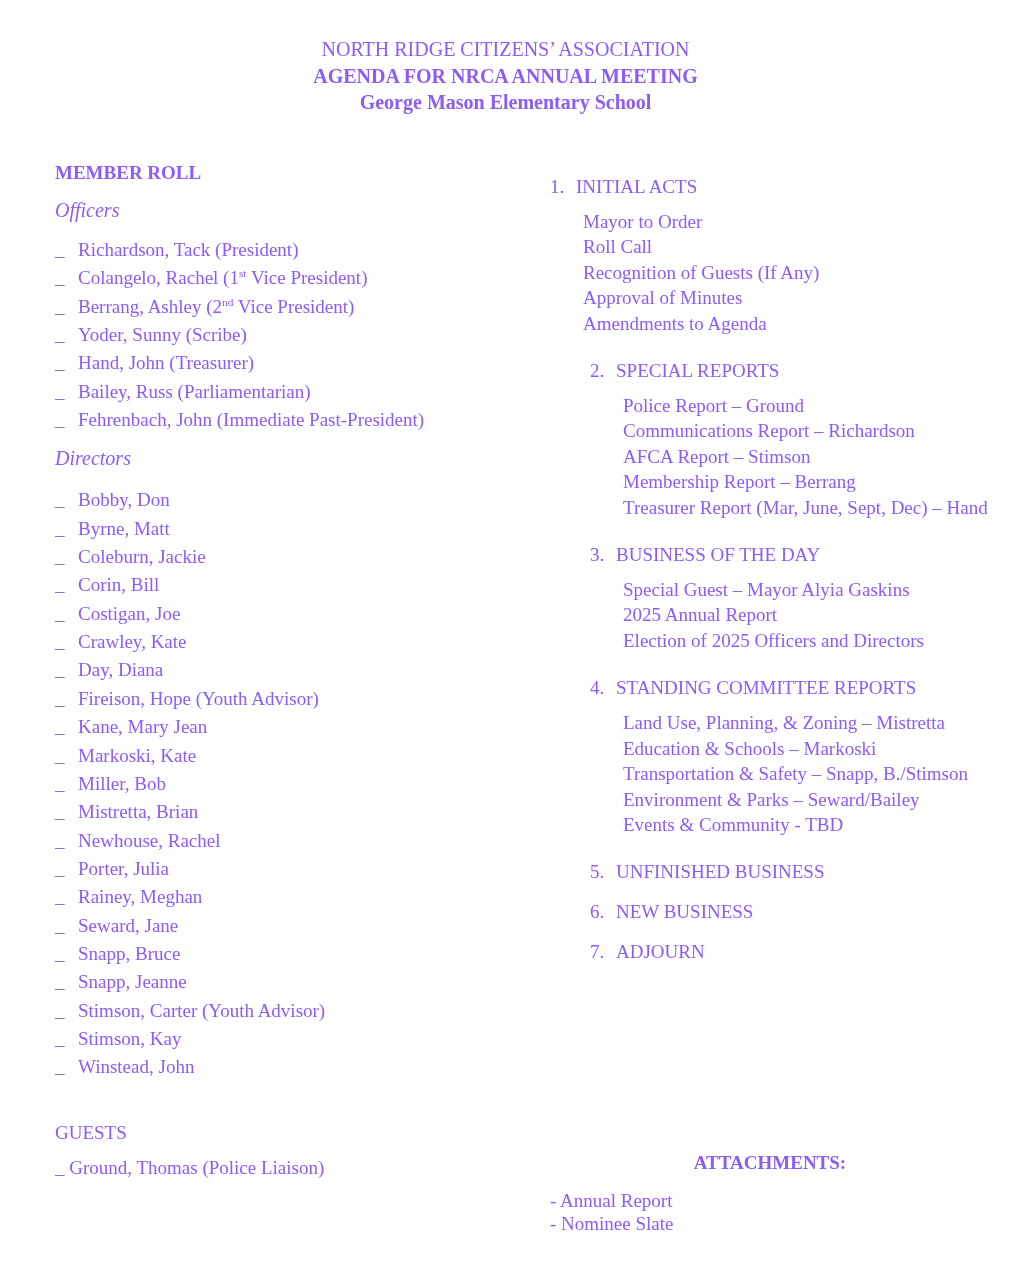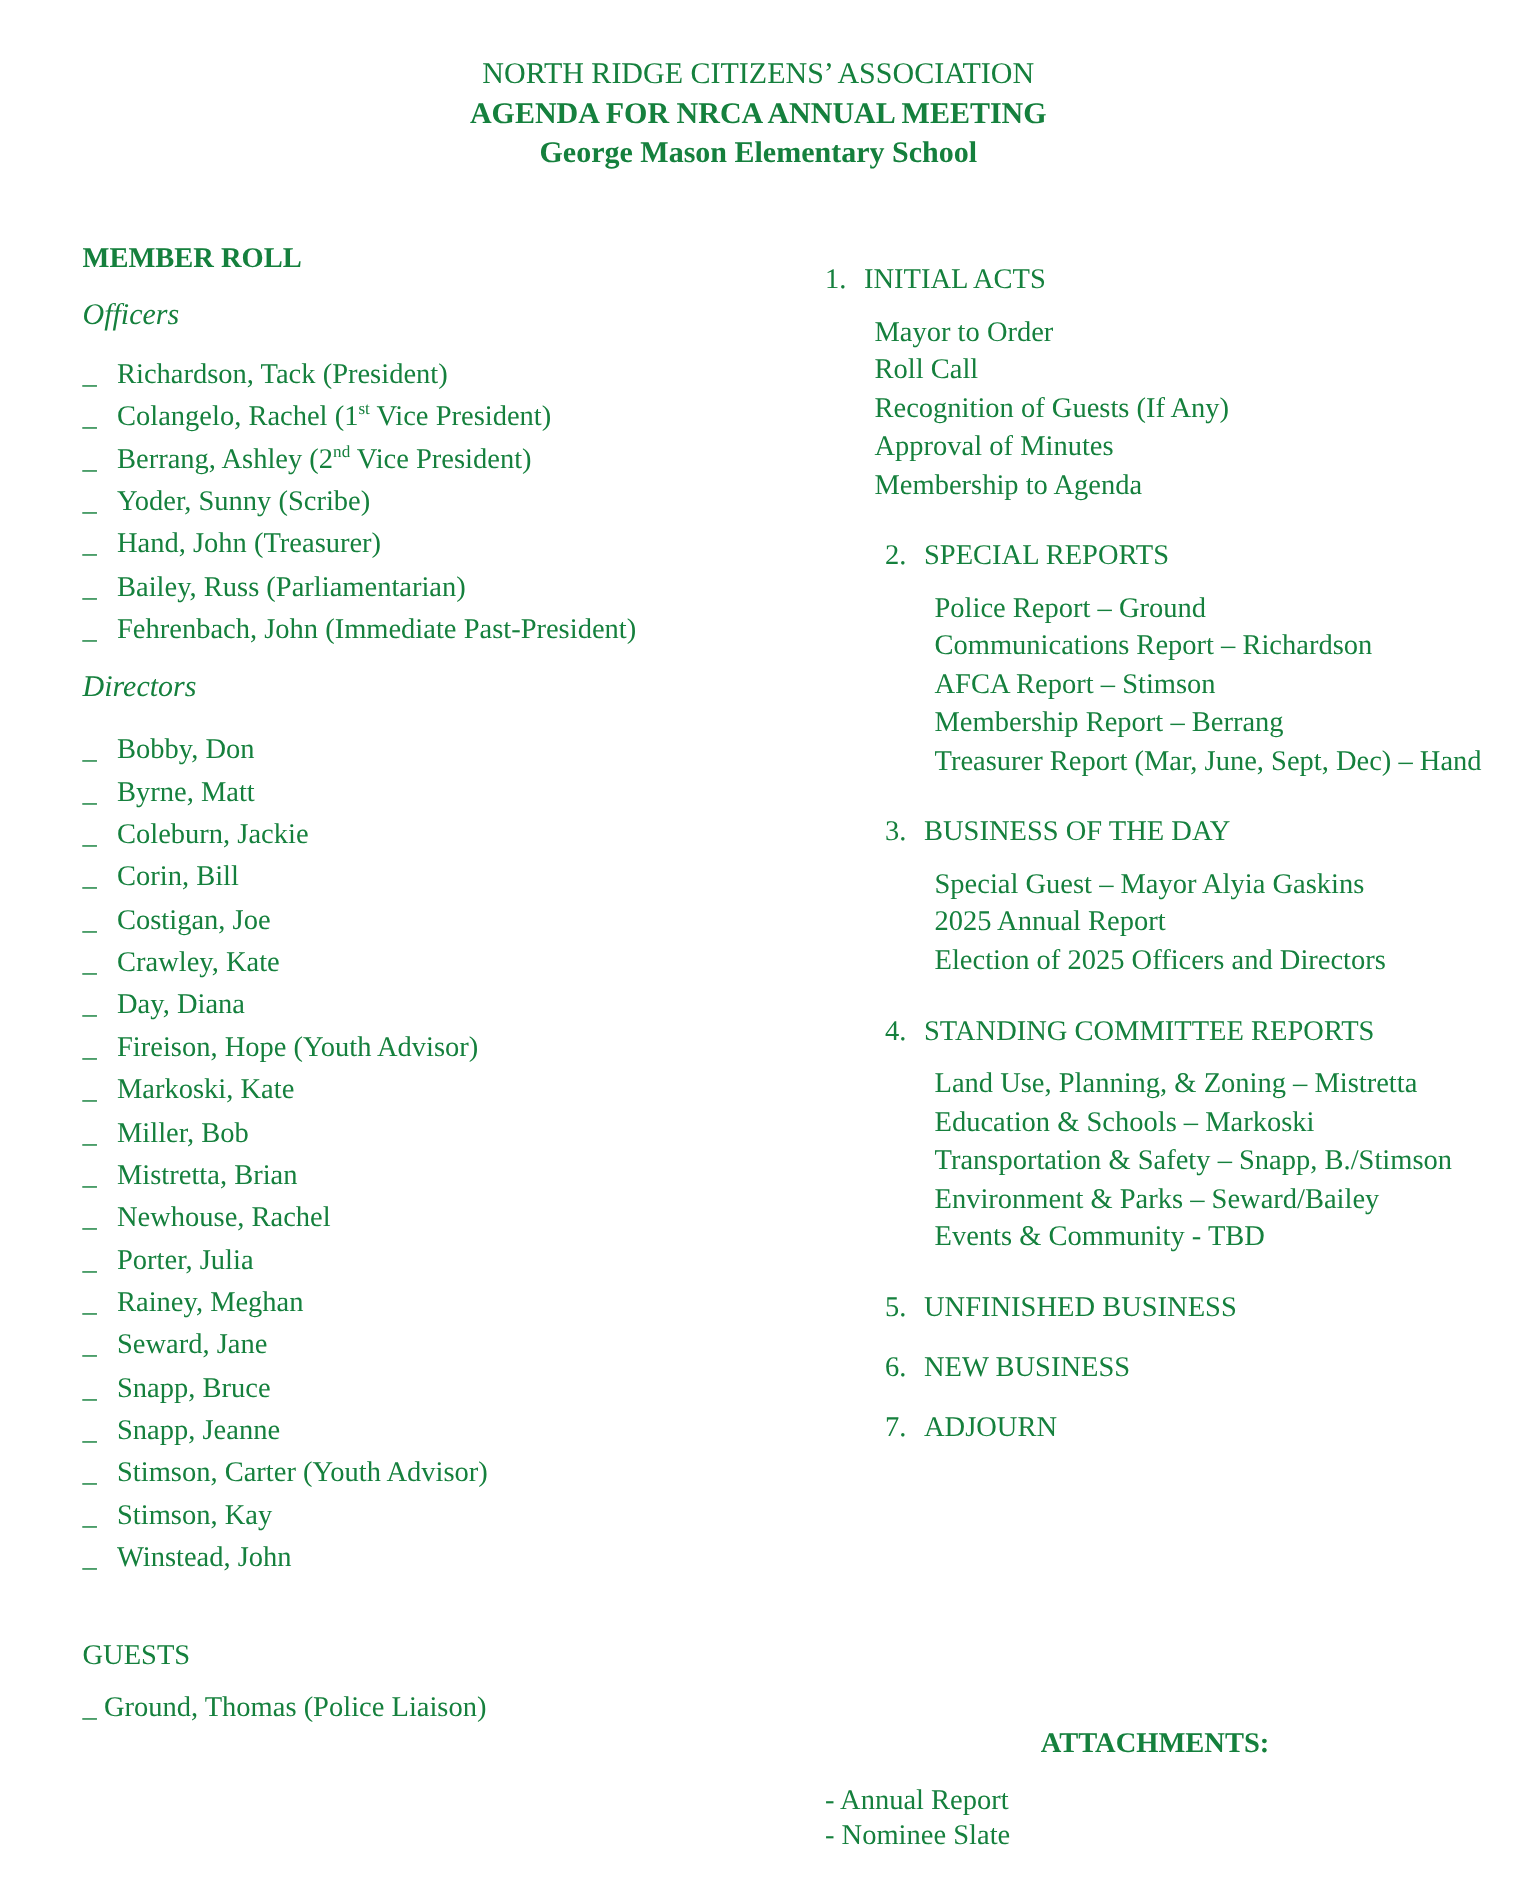--- a/index.html
+++ b/index.html
@@ -1,18 +1,18 @@
 <!DOCTYPE html>
 <html><head>
 <meta charset="utf-8">
 <style>
   html,body { margin:0; padding:0; background:#ffffff; }
   .page {
     position:relative; width:1011px; height:1268px; background:#ffffff;
-    font-family:"Liberation Serif","DejaVu Serif",serif; color:#15803d;
+    font-family:"Liberation Serif","DejaVu Serif",serif; color:#8b5cf6;
     overflow:hidden;
   }
   sup { font-size:0.6em; line-height:0; vertical-align:super; }
 
   
   .doc-header { position:absolute; top:36px; left:0; width:100%; text-align:center;
                 font-size:20px; line-height:26.5px; }
   .doc-header .bold { font-weight:bold; }
 
   
@@ -68,20 +68,21 @@
     <h2 class="group-title directors">Directors</h2>
     <ul class="roll-list directors-list">
         <li class="roll-item"><span class="blank">_</span><span class="name"><span>Bobby, Don</span><sup></sup><span></span></span></li>
         <li class="roll-item"><span class="blank">_</span><span class="name"><span>Byrne, Matt</span><sup></sup><span></span></span></li>
         <li class="roll-item"><span class="blank">_</span><span class="name"><span>Coleburn, Jackie</span><sup></sup><span></span></span></li>
         <li class="roll-item"><span class="blank">_</span><span class="name"><span>Corin, Bill</span><sup></sup><span></span></span></li>
         <li class="roll-item"><span class="blank">_</span><span class="name"><span>Costigan, Joe</span><sup></sup><span></span></span></li>
         <li class="roll-item"><span class="blank">_</span><span class="name"><span>Crawley, Kate</span><sup></sup><span></span></span></li>
         <li class="roll-item"><span class="blank">_</span><span class="name"><span>Day, Diana</span><sup></sup><span></span></span></li>
         <li class="roll-item"><span class="blank">_</span><span class="name"><span>Fireison, Hope (Youth Advisor)</span><sup></sup><span></span></span></li>
+        <li class="roll-item"><span class="blank">_</span><span class="name"><span>Kane, Mary Jean</span><sup></sup><span></span></span></li>
         <li class="roll-item"><span class="blank">_</span><span class="name"><span>Markoski, Kate</span><sup></sup><span></span></span></li>
         <li class="roll-item"><span class="blank">_</span><span class="name"><span>Miller, Bob</span><sup></sup><span></span></span></li>
         <li class="roll-item"><span class="blank">_</span><span class="name"><span>Mistretta, Brian</span><sup></sup><span></span></span></li>
         <li class="roll-item"><span class="blank">_</span><span class="name"><span>Newhouse, Rachel</span><sup></sup><span></span></span></li>
         <li class="roll-item"><span class="blank">_</span><span class="name"><span>Porter, Julia</span><sup></sup><span></span></span></li>
         <li class="roll-item"><span class="blank">_</span><span class="name"><span>Rainey, Meghan</span><sup></sup><span></span></span></li>
         <li class="roll-item"><span class="blank">_</span><span class="name"><span>Seward, Jane</span><sup></sup><span></span></span></li>
         <li class="roll-item"><span class="blank">_</span><span class="name"><span>Snapp, Bruce</span><sup></sup><span></span></span></li>
         <li class="roll-item"><span class="blank">_</span><span class="name"><span>Snapp, Jeanne</span><sup></sup><span></span></span></li>
         <li class="roll-item"><span class="blank">_</span><span class="name"><span>Stimson, Carter (Youth Advisor)</span><sup></sup><span></span></span></li>
@@ -94,21 +95,21 @@
   </section>
 
   <section class="right-col">
       <section class="agenda-section">
     <h2 class="section-title"><span class="num">1.</span><span class="title-text">INITIAL ACTS</span></h2>
     <ul class="section-items">
           <li class="agenda-item">Mayor to Order</li>
           <li class="agenda-item">Roll Call</li>
           <li class="agenda-item">Recognition of Guests (If Any)</li>
           <li class="agenda-item">Approval of Minutes</li>
-          <li class="agenda-item">Membership to Agenda</li>
+          <li class="agenda-item">Amendments to Agenda</li>
         </ul>
   </section>
       <section class="agenda-section">
     <h2 class="section-title"><span class="num">2.</span><span class="title-text">SPECIAL REPORTS</span></h2>
     <ul class="section-items">
           <li class="agenda-item">Police Report – Ground</li>
           <li class="agenda-item">Communications Report – Richardson</li>
           <li class="agenda-item">AFCA Report – Stimson</li>
           <li class="agenda-item">Membership Report – Berrang</li>
           <li class="agenda-item">Treasurer Report (Mar, June, Sept, Dec) – Hand</li>

